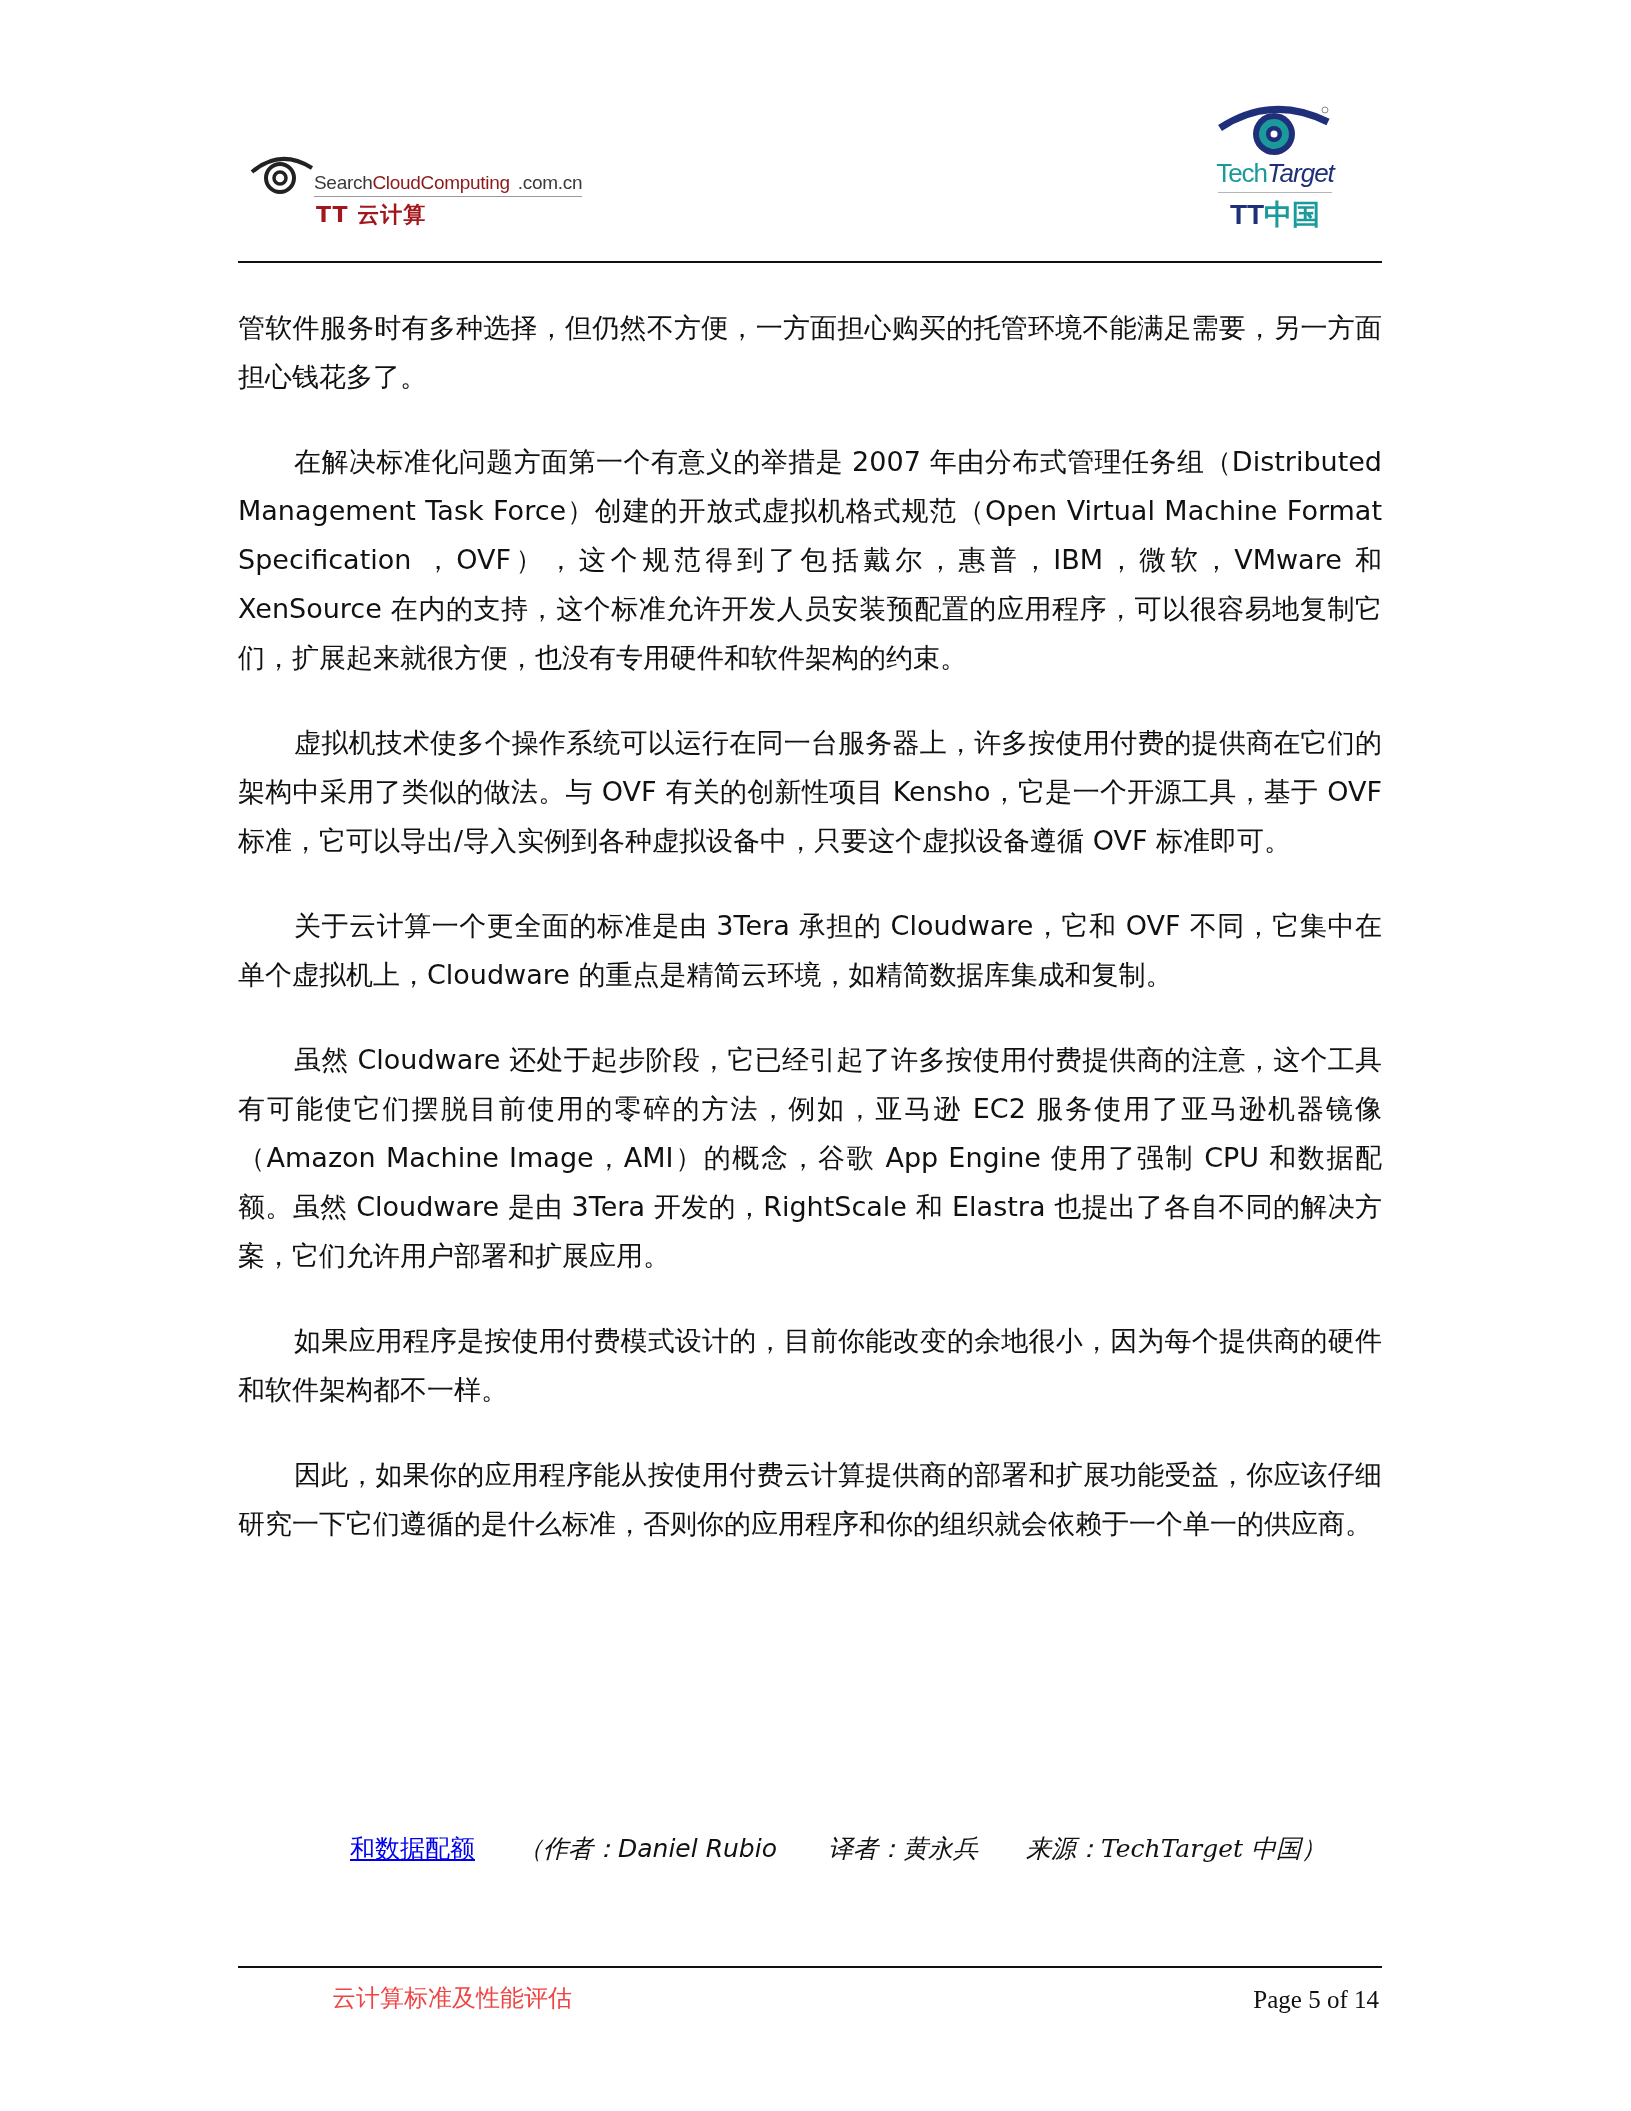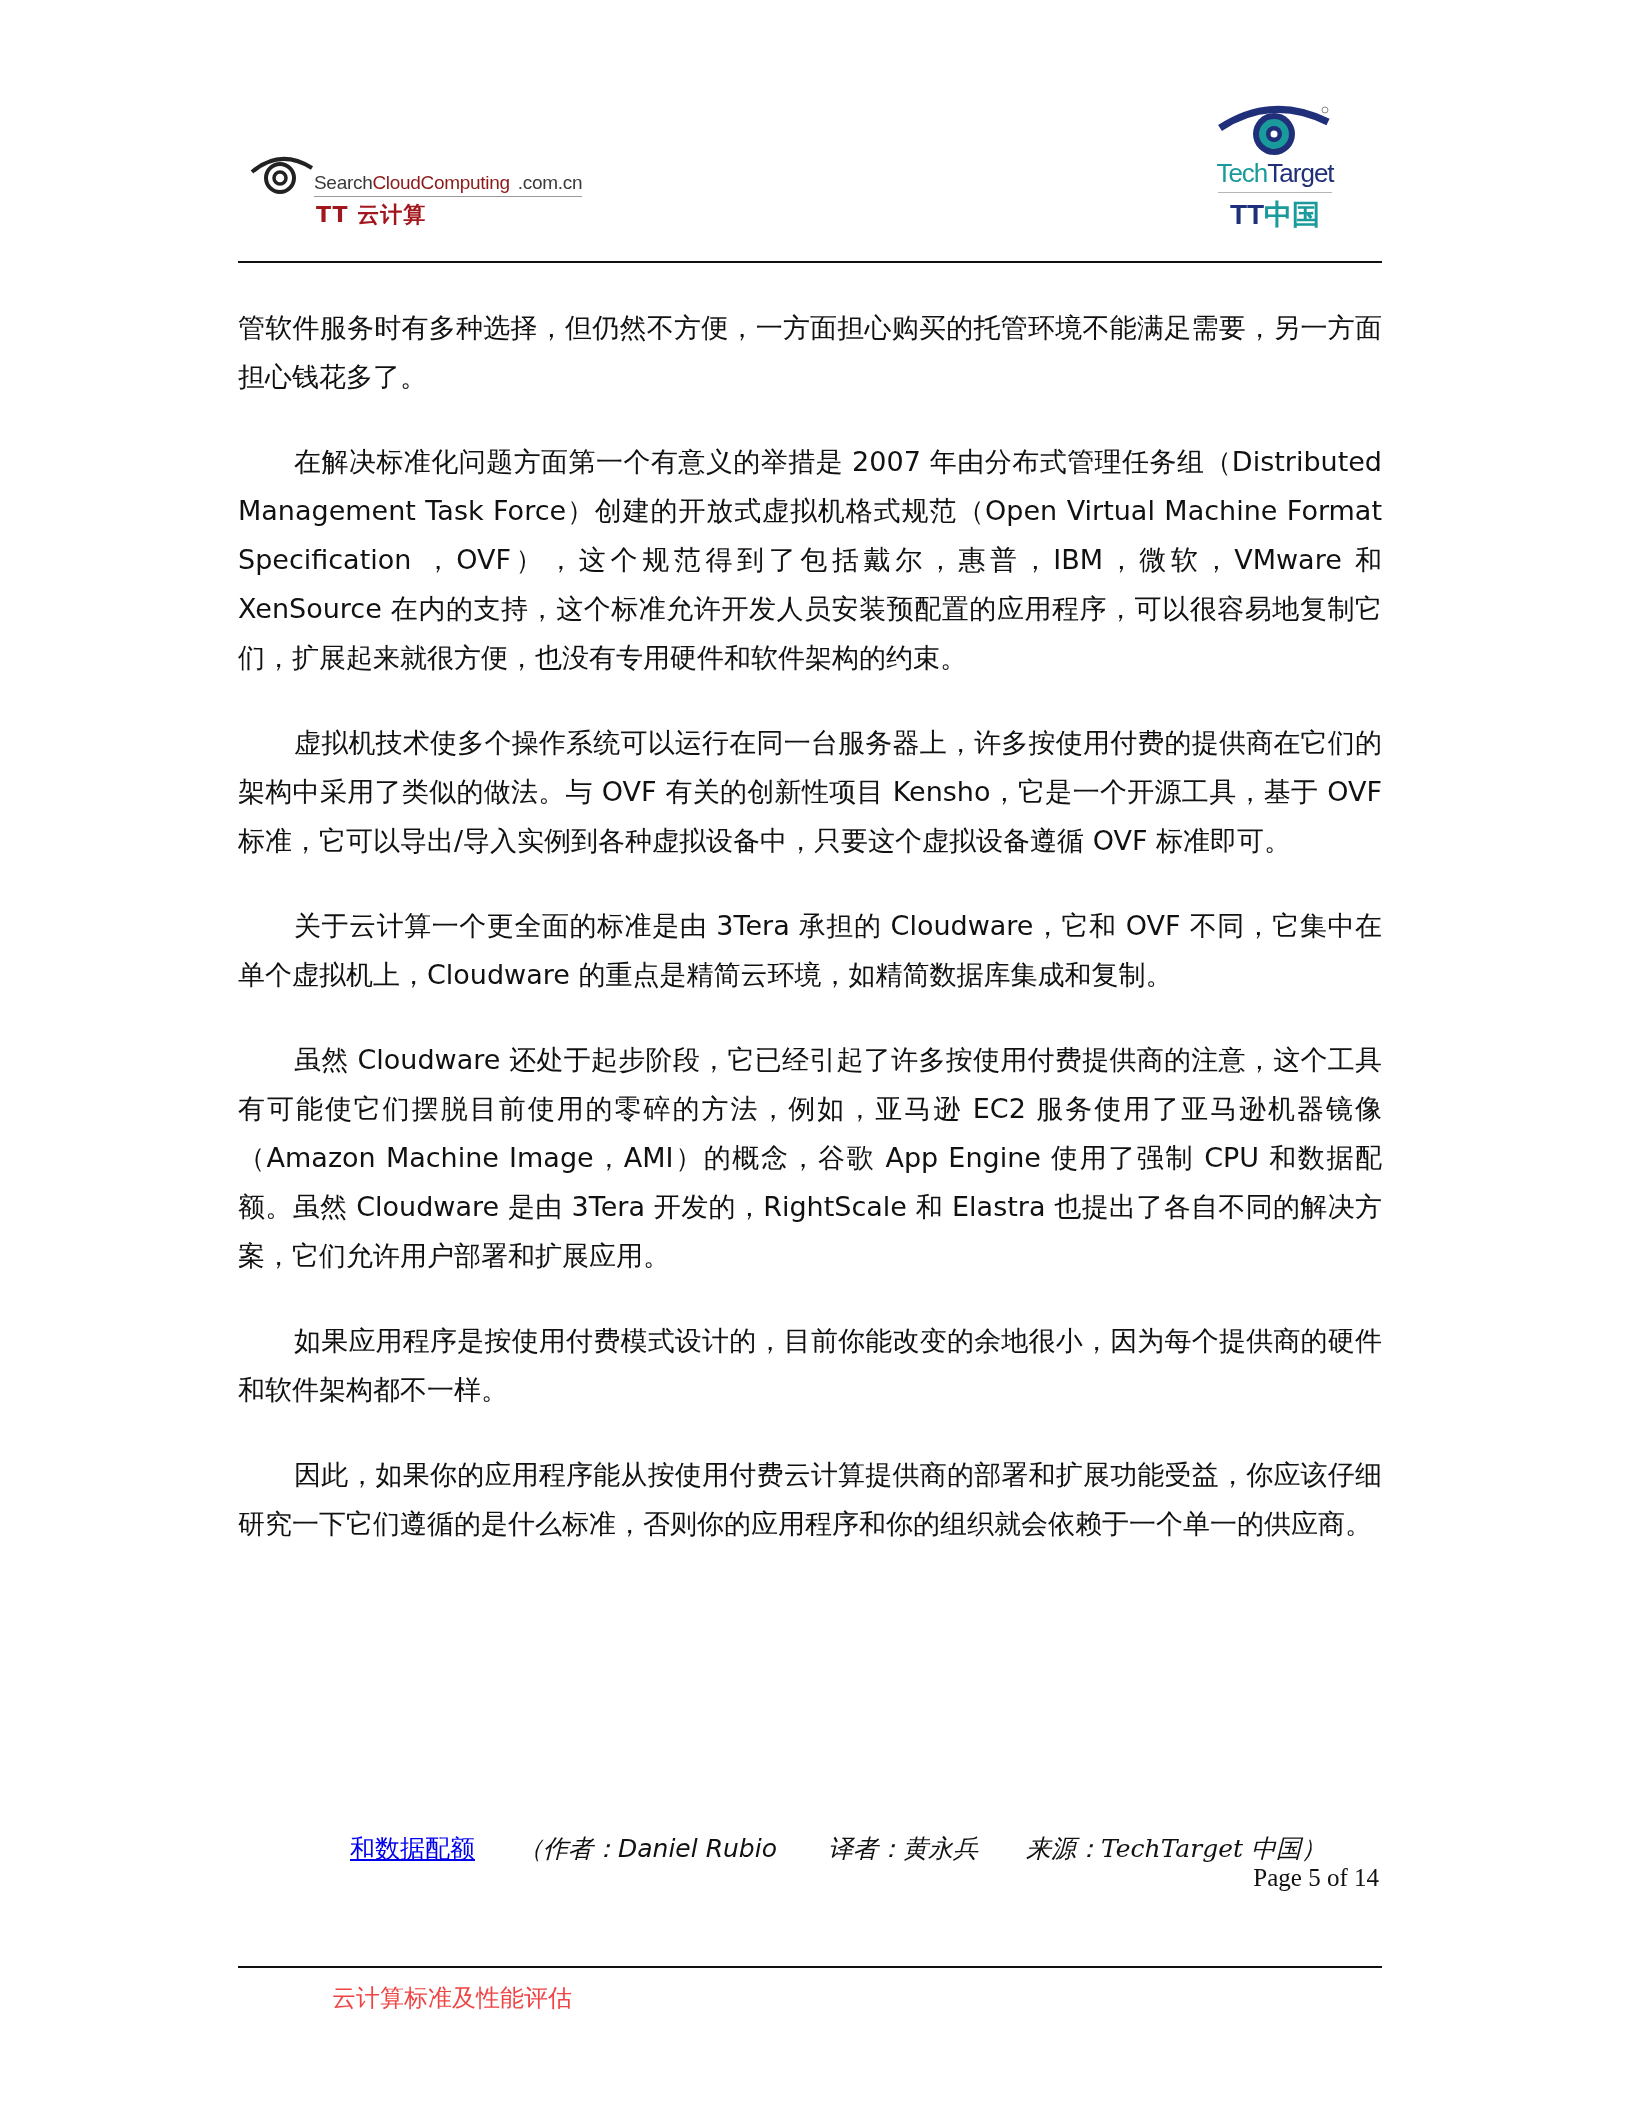--- a/index.html
+++ b/index.html
@@ -21,21 +21,21 @@
       position: absolute; left: 66px; top: 48px;
       font-family: "DejaVu Sans", sans-serif; font-weight: bold; font-size: 22px; color: #a1171d; letter-spacing: 1px;
     }
 
     .logo-right { position: absolute; left: 1210px; top: 100px; width: 130px; height: 135px; }
     .logo-right .brand {
       position: absolute; left: 0; top: 58px; width: 130px; text-align: center;
       font-family: "Liberation Sans", sans-serif; font-size: 26px; letter-spacing: -1px;
     }
     .logo-right .brand .b1 { color: #1a9a9a; }
-    .logo-right .brand .b2 { color: #1f2f7a; }
+    .logo-right .brand .b2 { color: #1f2f7a; font-style: italic; }
     .logo-right .rule { position: absolute; left: 8px; top: 92px; width: 114px; height: 1px; background: #b5b5b5; }
     .logo-right .ttcn {
       position: absolute; left: 0; top: 96px; width: 130px; text-align: center;
       font-family: Liberation Sans, sans-serif; font-weight: bold; font-size: 28px; letter-spacing: 0px;
     }
     .logo-right .ttcn .c1 { color: #1f2f7a; }
     .logo-right .ttcn .c2 { color: #1a9a9a; }
 
     .header-rule { position: absolute; left: 238px; top: 261px; width: 1144px; height: 2px; background: #111; }
 
@@ -53,21 +53,21 @@
     .attrib { position: absolute; left: 350px; top: 1832px; width: 1000px; height: 40px;
       font-size: 25px; font-style: italic; color: #111; white-space: nowrap; }
     .attrib a { color: #0000ee; text-decoration: underline; font-style: normal; font-family: "DejaVu Serif", serif; }
     .attrib .author { position: absolute; left: 168px; top: 0; font-family: "DejaVu Sans", sans-serif; font-style: italic; }
     .attrib .translator { position: absolute; left: 478px; top: 0; font-family: "DejaVu Serif", serif; font-style: italic; }
     .attrib .source { position: absolute; left: 660px; top: 0; font-family: "DejaVu Serif", serif; font-style: italic; margin-left: 16px; }
 
     
     .footer-rule { position: absolute; left: 238px; top: 1966px; width: 1144px; height: 2px; background: #111; }
     .footer-title { position: absolute; left: 332px; top: 1982px; font-family: "DejaVu Serif", serif; font-size: 24px; color: #ef4444; }
-    .footer-page { position: absolute; right: 252px; top: 1864px; font-family: "Liberation Serif", serif; font-size: 25px; color: #111; }
+    .footer-page { position: absolute; right: 252px; top: 1986px; font-family: "Liberation Serif", serif; font-size: 25px; color: #111; }
   </style>
 </head>
 <body>
 
 <div class="page">
 
   <div class="logo-left">
     <svg width="70" height="50" viewBox="0 0 70 50">
       <path d="M2 20 Q30 -4 62 16" stroke="#222" stroke-width="4" fill="none"></path>
       <circle cx="30" cy="26" r="14" fill="none" stroke="#222" stroke-width="4"></circle>

